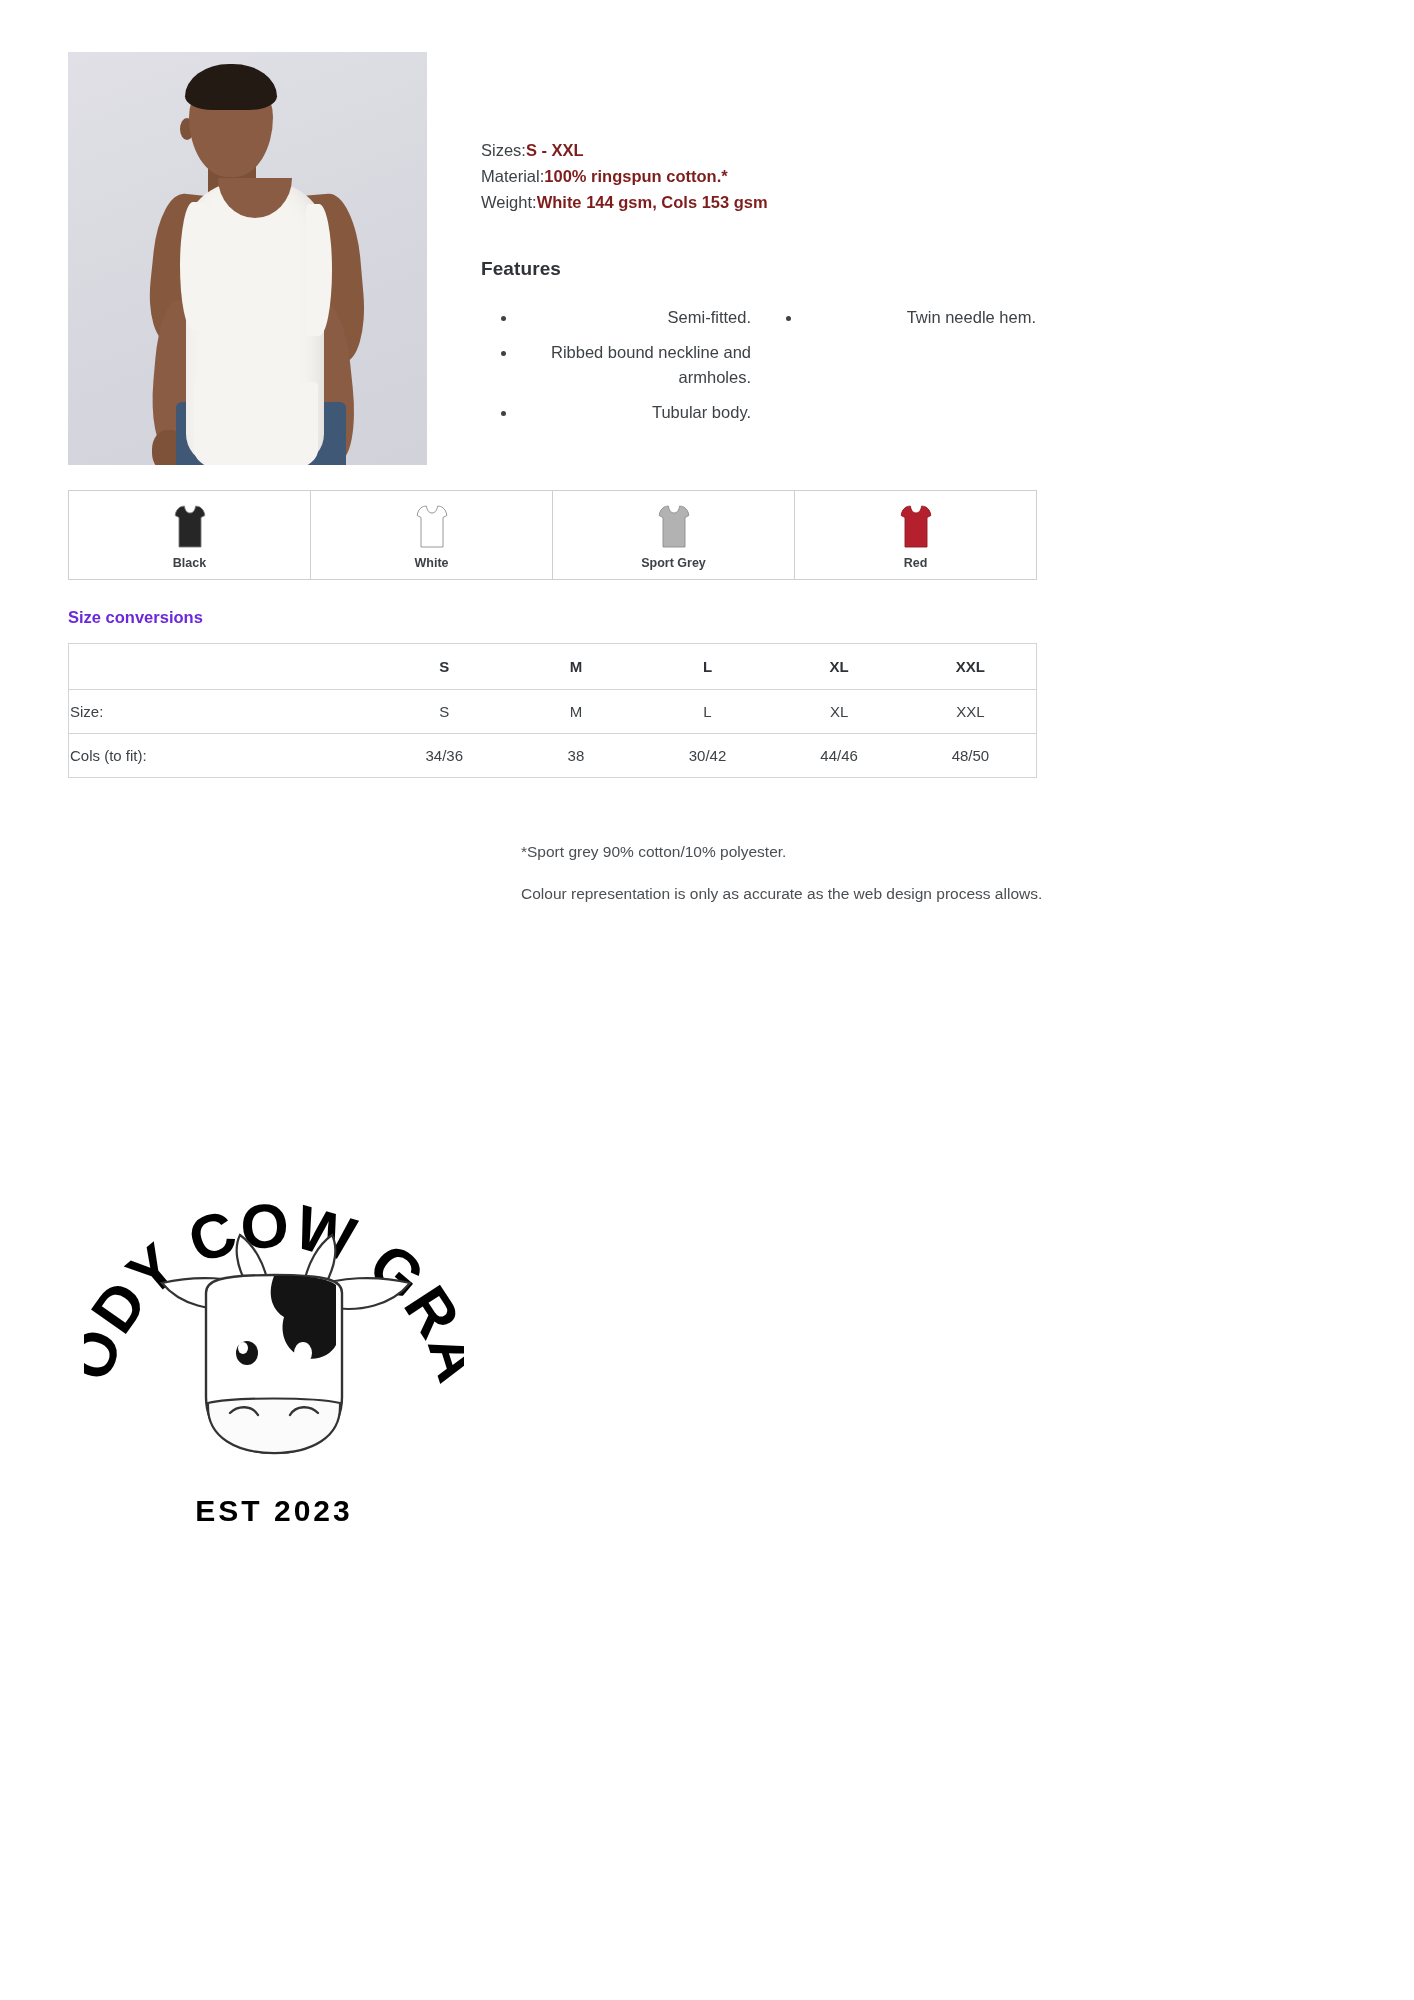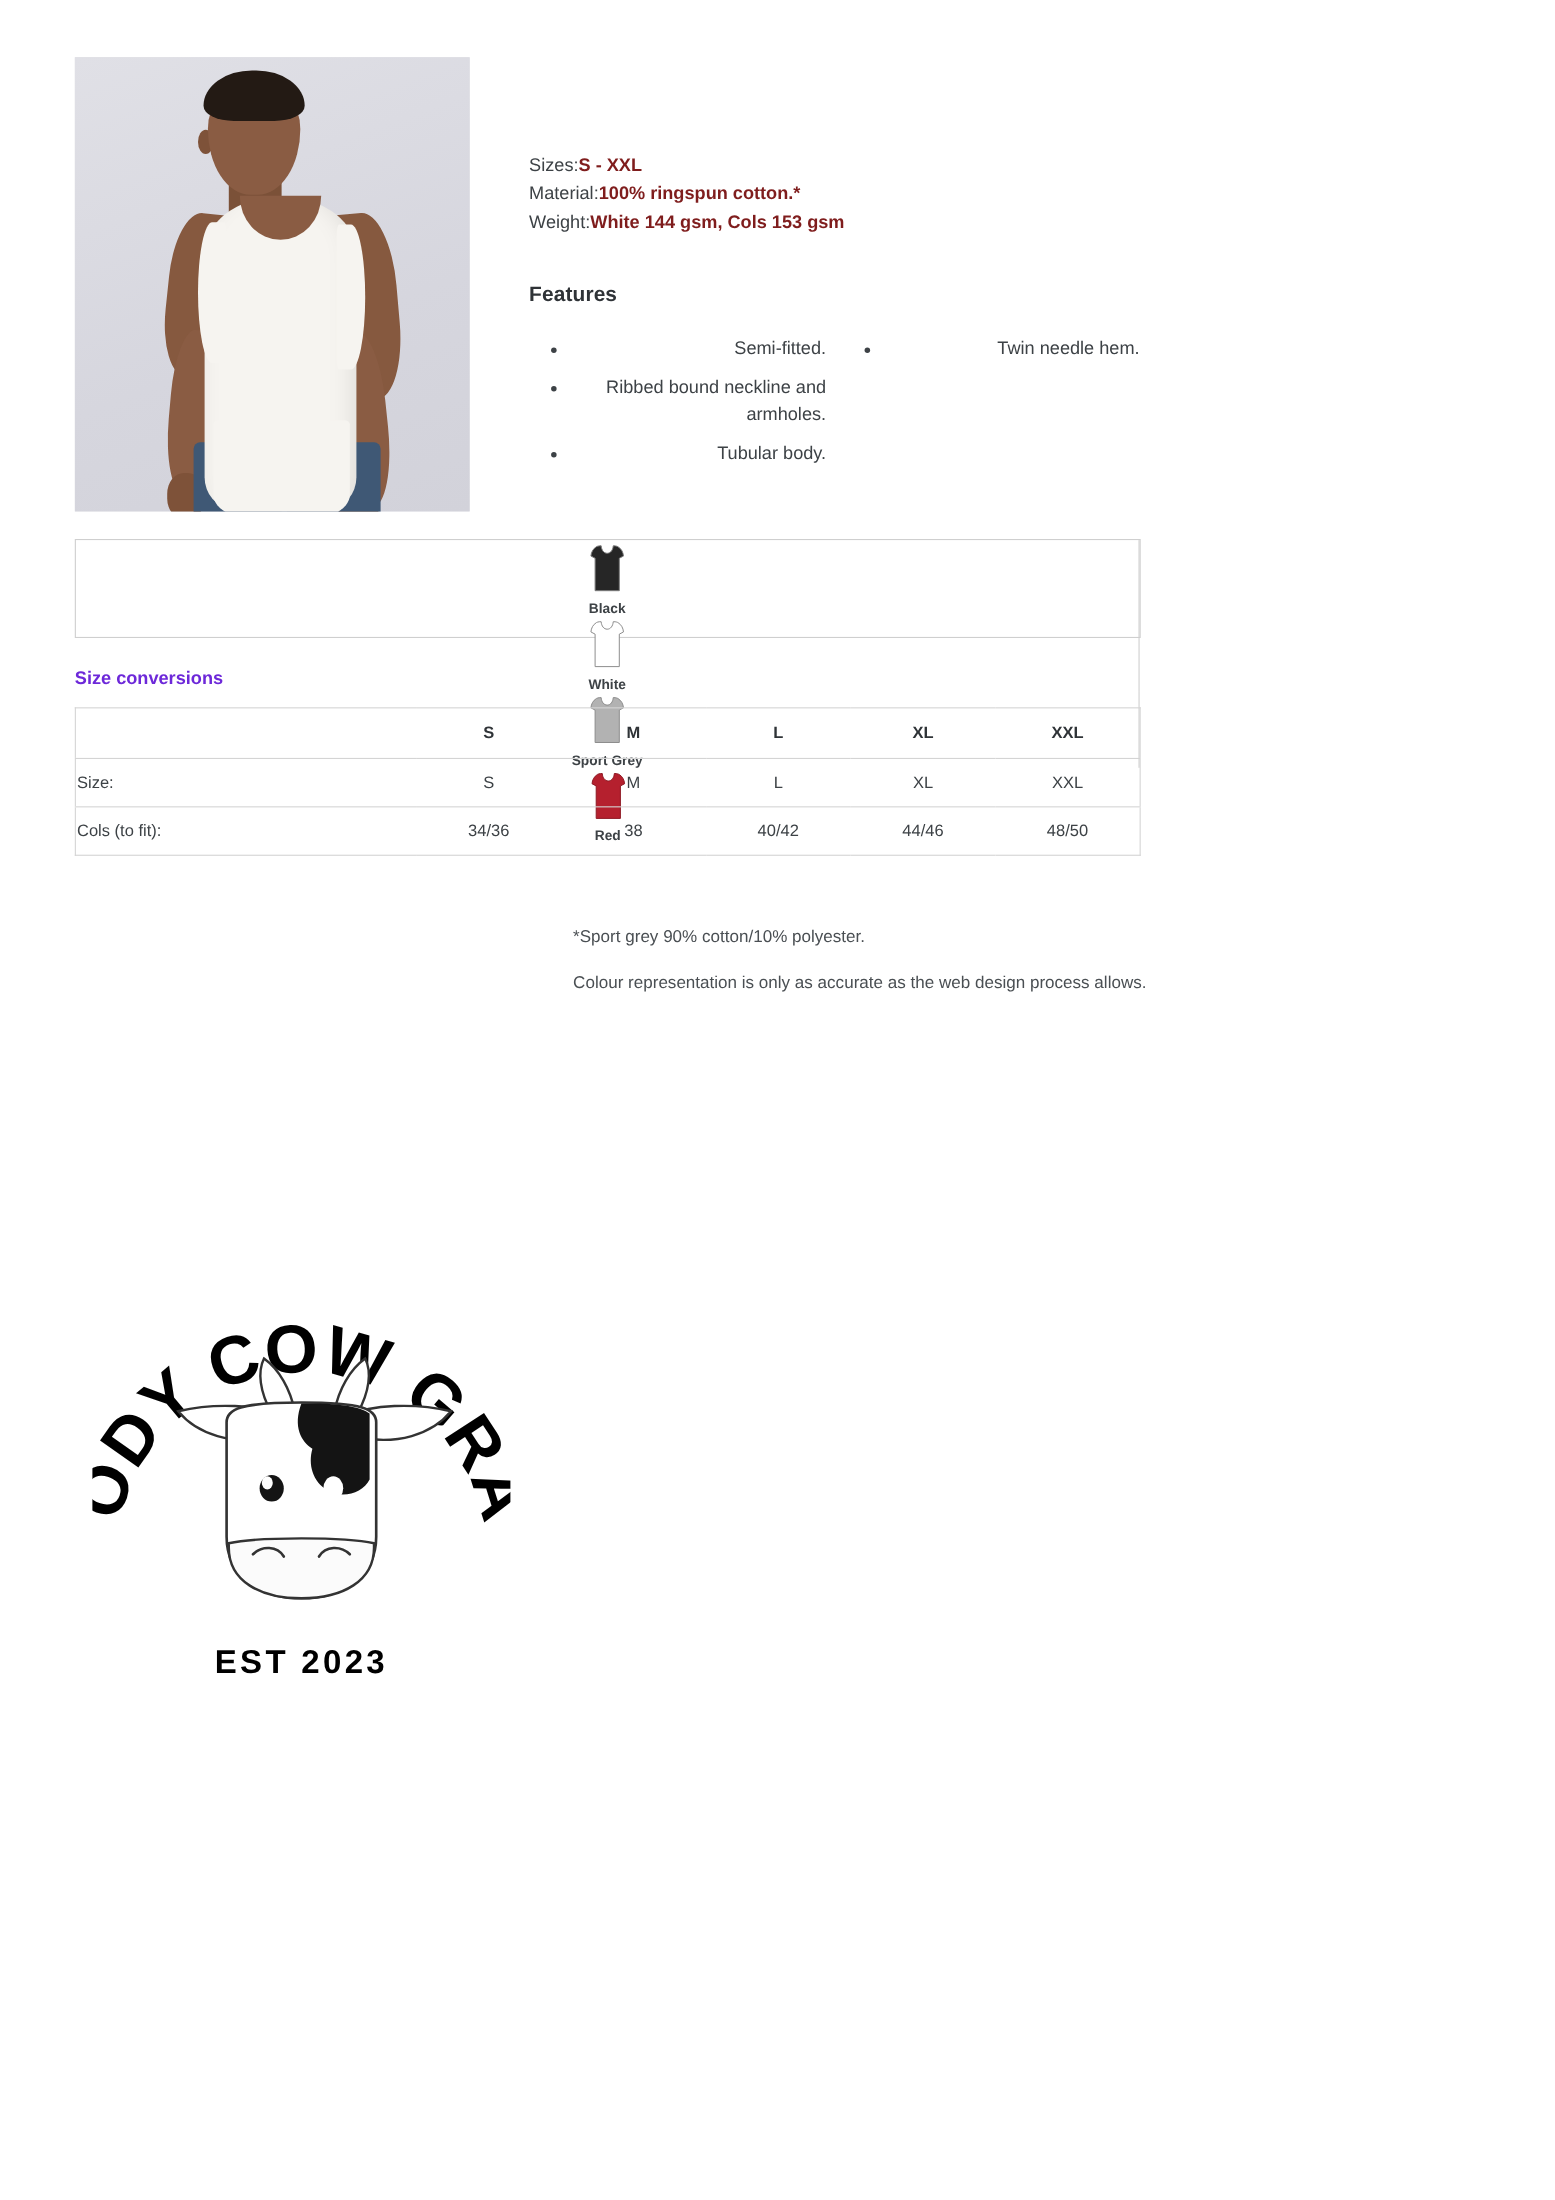--- a/index.html
+++ b/index.html
@@ -86,21 +86,20 @@
     position: absolute; left: 20px; top: 11px;
     width: 5px; height: 5px; border-radius: 50%; background: #3d4246;
   }
 
   
   .colour-strip {
     position: absolute; left: 68px; top: 490px;
     width: 969px; height: 90px;
     border: 1px solid #cfcfcf;
     display: flex;
-    flex-direction: column;
   }
   .colour-cell {
     flex: 1 1 0;
     border-right: 1px solid #cfcfcf;
     display: flex; flex-direction: column; align-items: center; justify-content: center;
     padding-top: 4px;
   }
   .colour-cell:last-child { border-right: none; }
   .vest-icon { width: 34px; height: 44px; display: block; }
   .colour-label { margin-top: 7px; font-size: 12.5px; font-weight: 700; color: #3d4246; }
@@ -244,21 +243,21 @@
         <td>S</td>
         <td>M</td>
         <td>L</td>
         <td>XL</td>
         <td>XXL</td>
       </tr>
       <tr>
         <td class="rowhead">Cols (to fit):</td>
         <td>34/36</td>
         <td>38</td>
-        <td>40/42</td>
+        <td>30/42</td>
         <td>44/46</td>
         <td>48/50</td>
       </tr>
     </tbody>
   </table>
 
   <div class="footnotes">
     <div class="footnote">*Sport grey 90% cotton/10% polyester.</div>
     <div class="footnote">Colour representation is only as accurate as the web design process allows.</div>
   </div>

